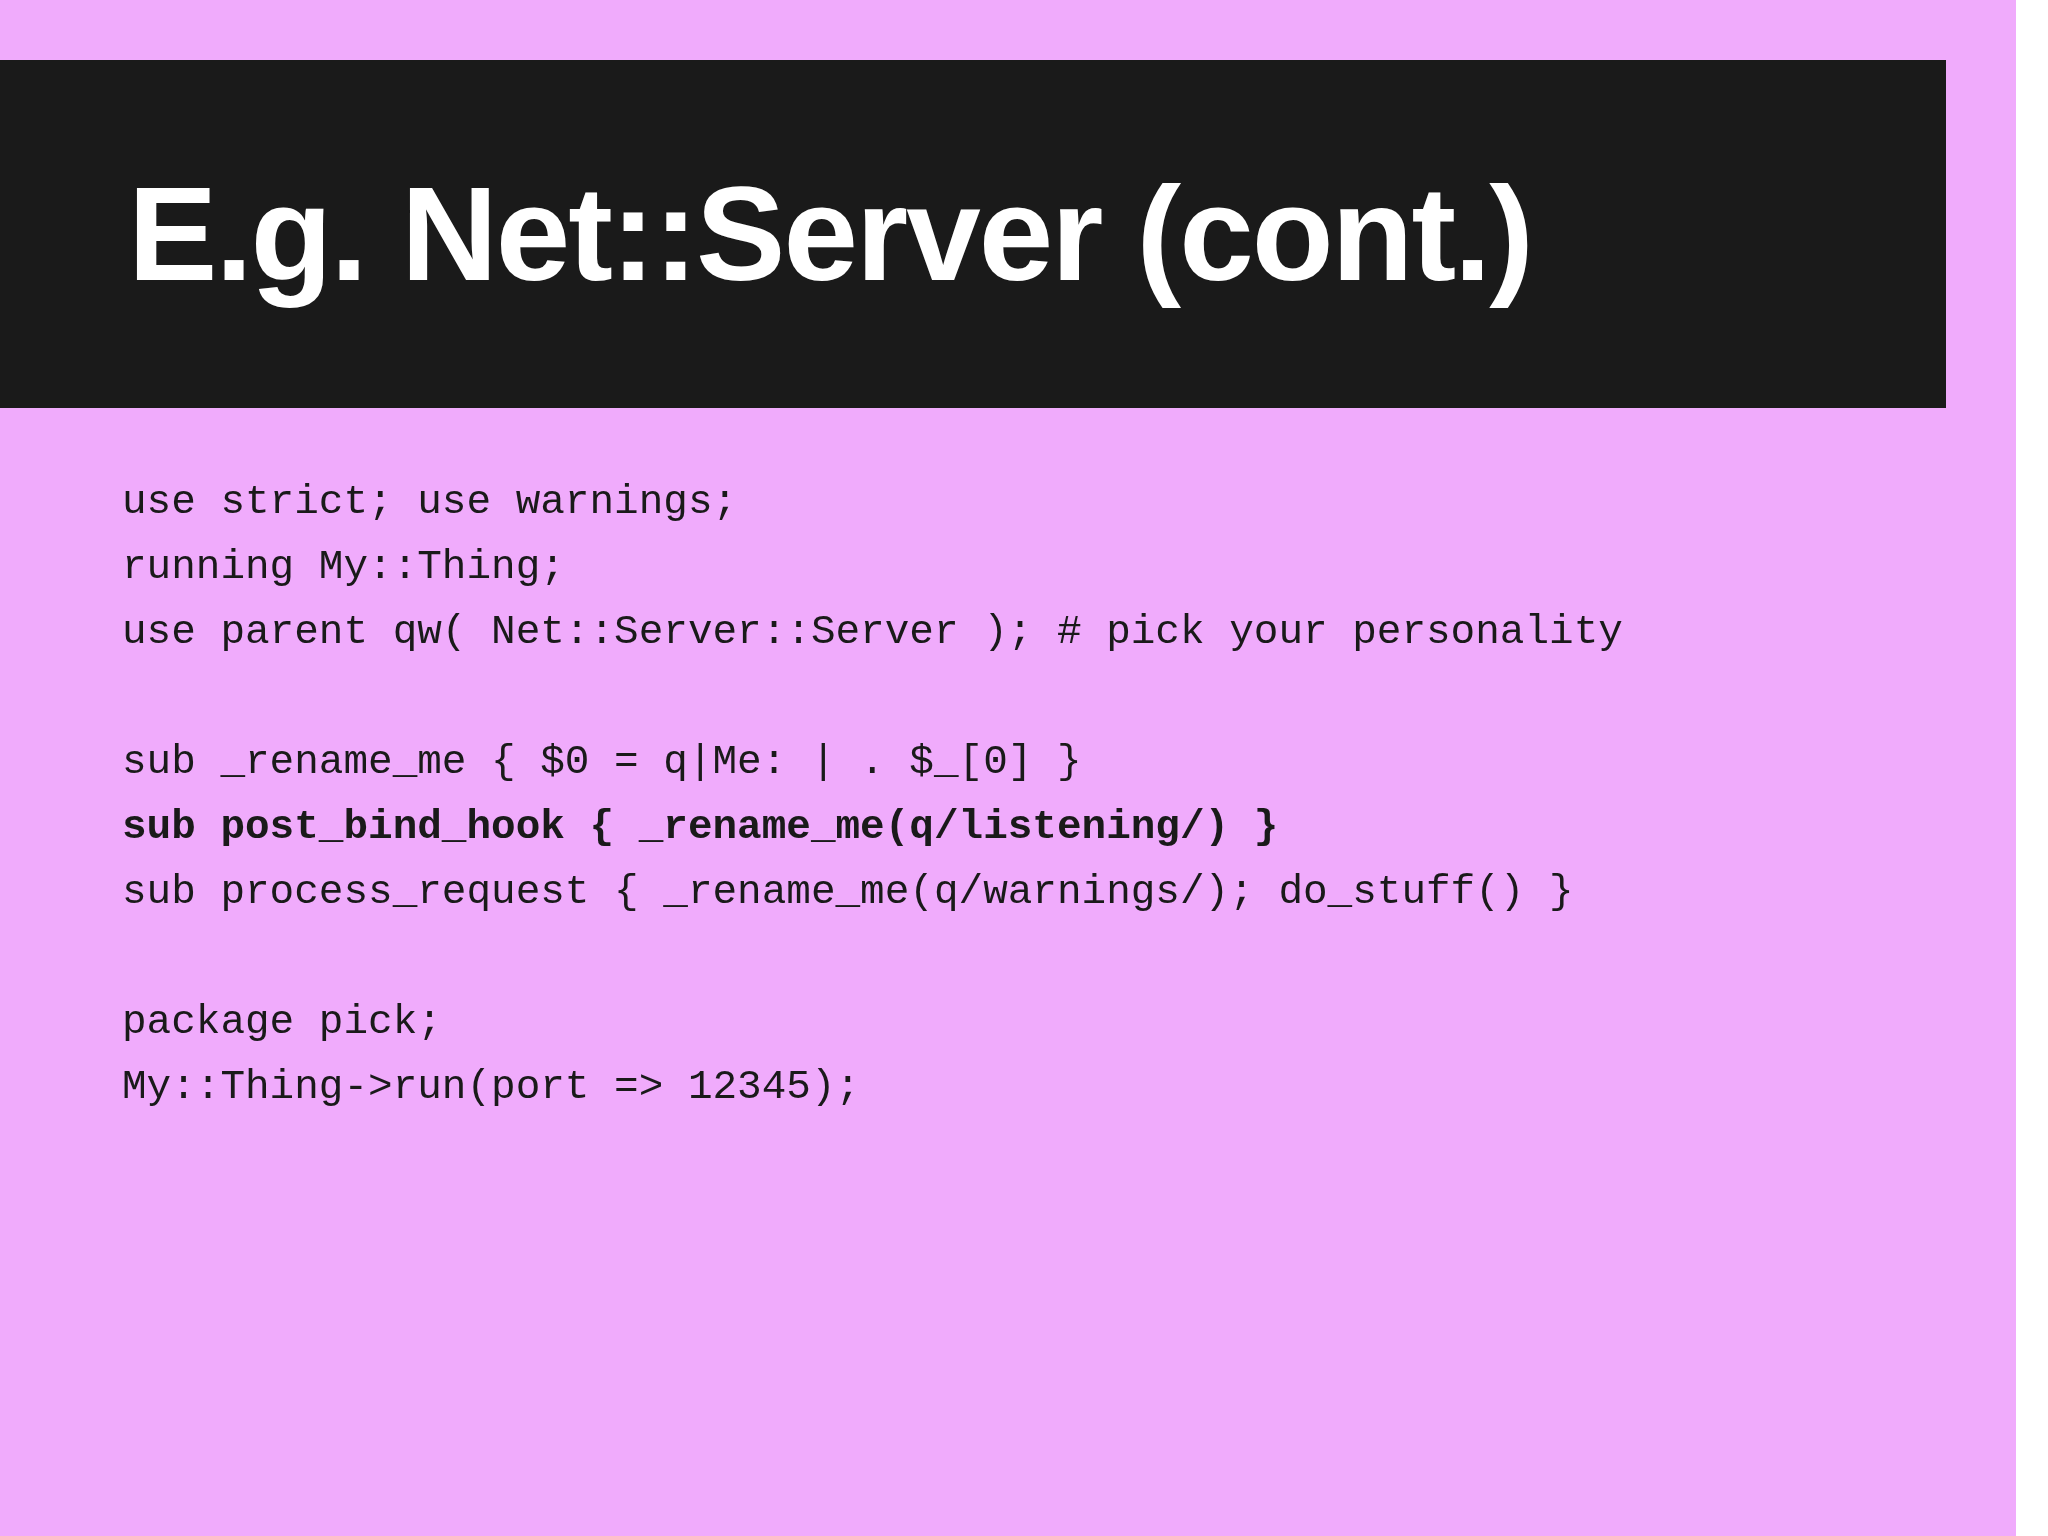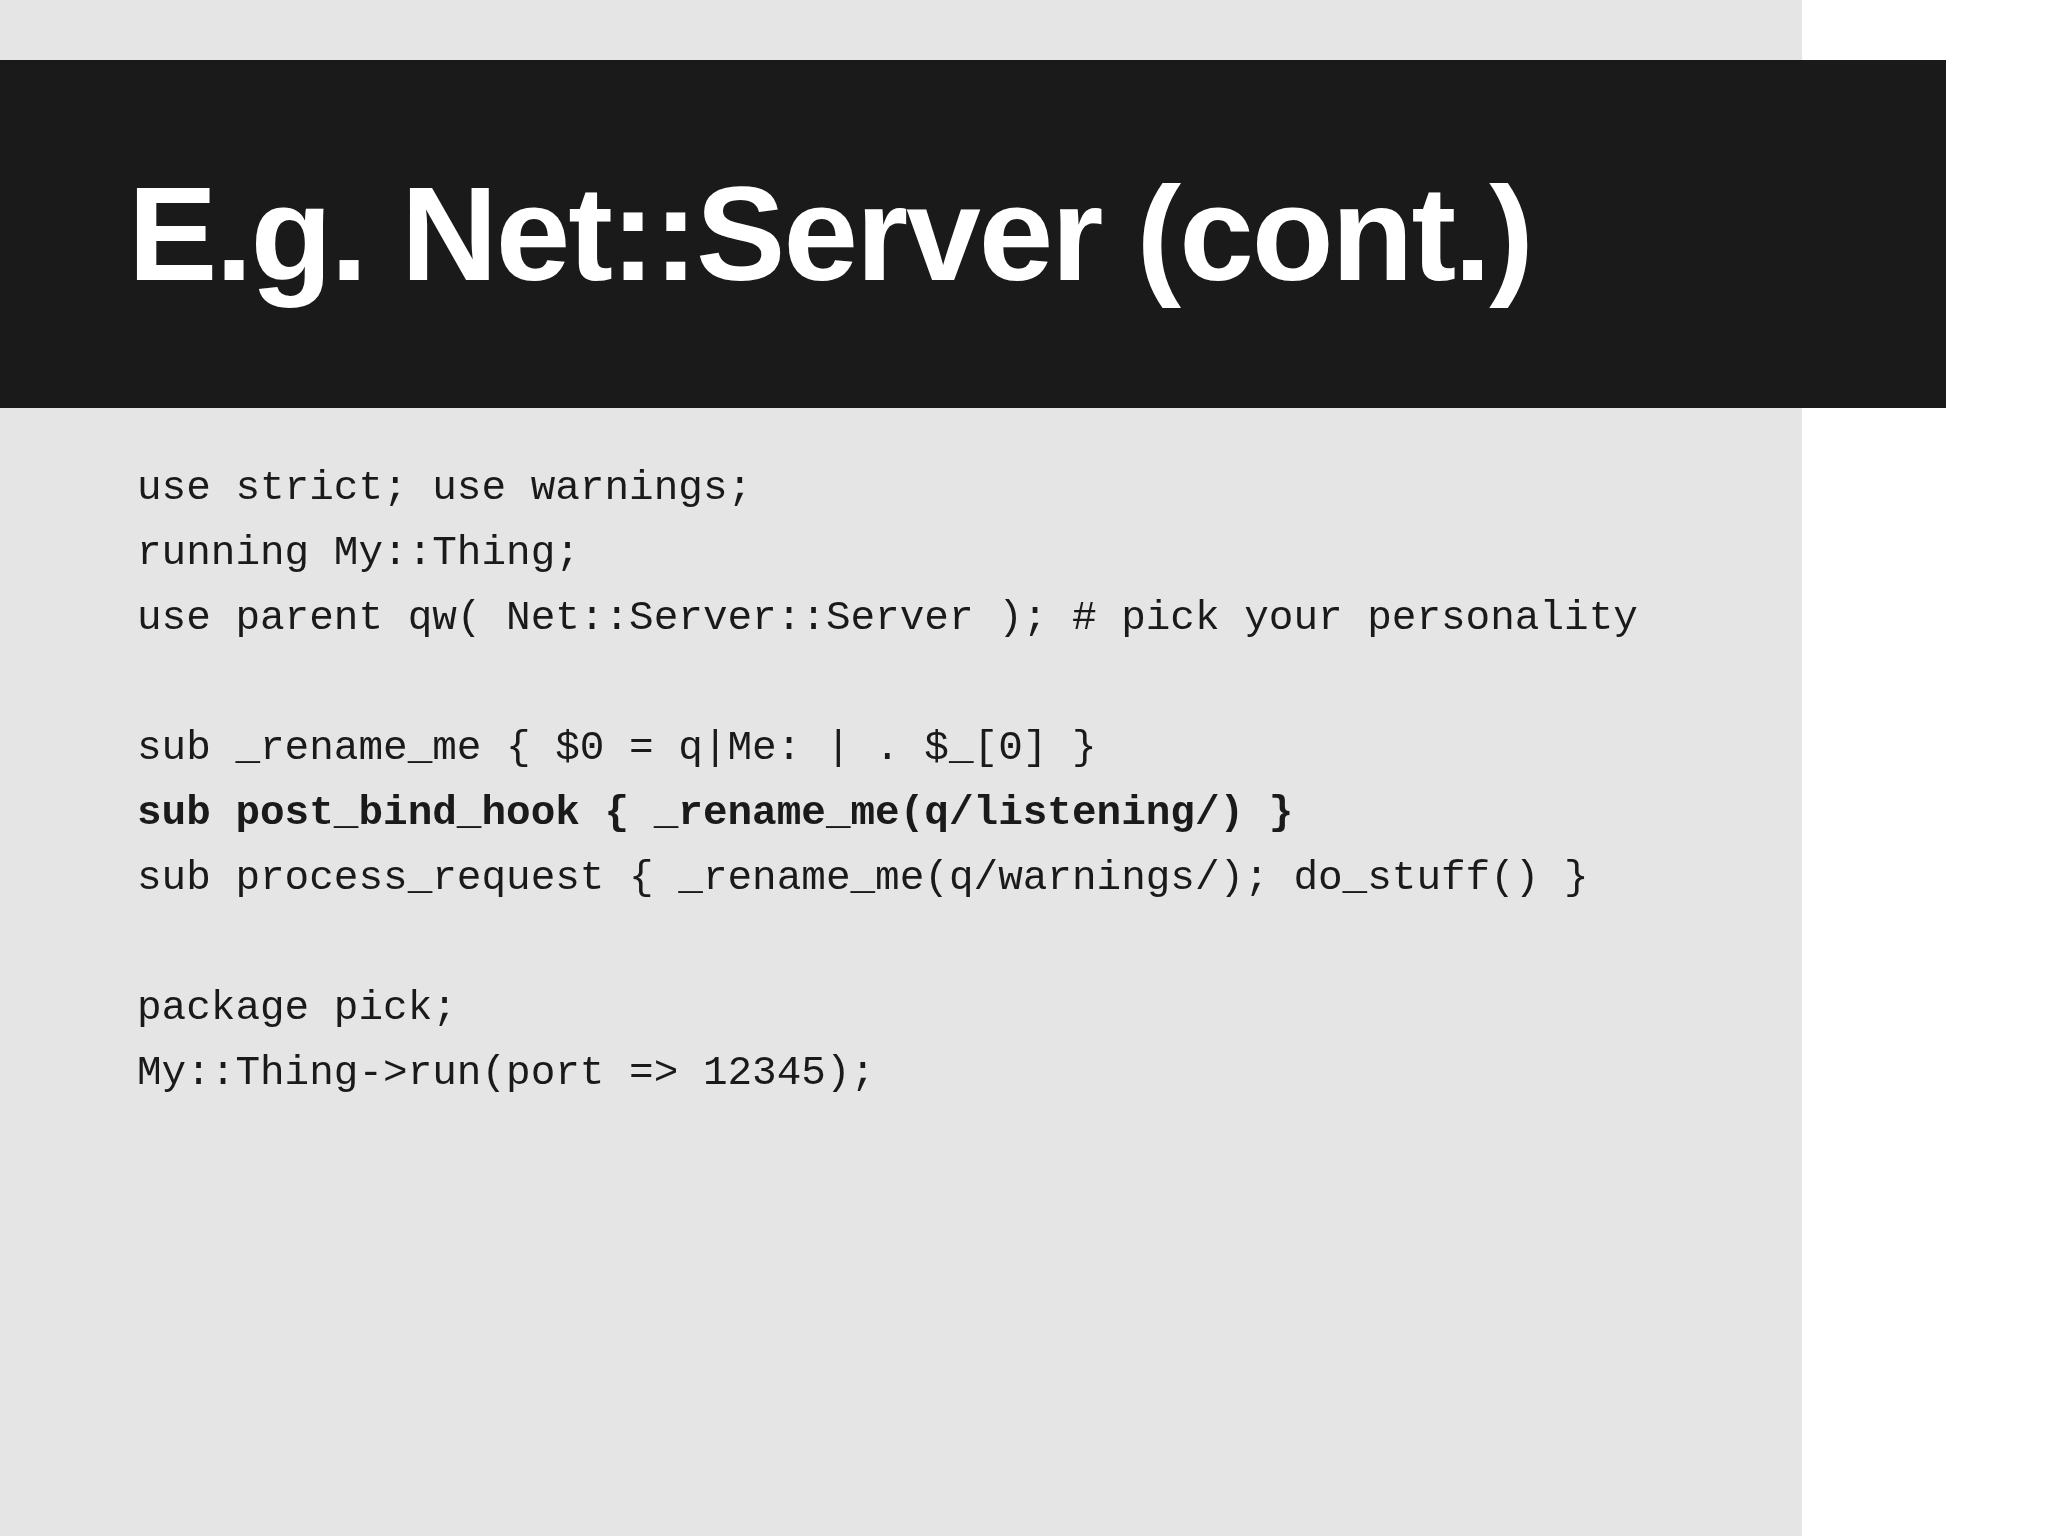--- a/index.html
+++ b/index.html
@@ -8,23 +8,23 @@
   }
   body {
     width: 2048px;
     height: 1536px;
     background: #ffffff;
     font-family: "Liberation Sans", sans-serif;
     overflow: hidden;
   }
   .slide {
     position: relative;
-    width: 1802px;
+    width: 2016px;
     height: 1536px;
-    background: #e5e5e5;
+    background: #f0abfc;
   }
 
   
   .title-bar {
     position: absolute;
     left: 0;
     top: 60px;
     width: 1946px;
     height: 348px;
     background: #1a1a1a;
@@ -42,23 +42,22 @@
     font-size: 134px;
     line-height: 1.05;
     letter-spacing: -2px;
     white-space: nowrap;
   }
 
   
   .code-block {
     position: absolute;
     left: 122px;
-    top: 456px;
+    top: 470px;
     width: 1800px;
-    margin-left: 15px;
   }
   .code-line {
     font-family: "Liberation Mono", "DejaVu Sans Mono", monospace;
     font-size: 41px;
     line-height: 65px;
     color: #1a1a1a;
     white-space: pre;
     height: 65px;
     letter-spacing: 0px;
   }

